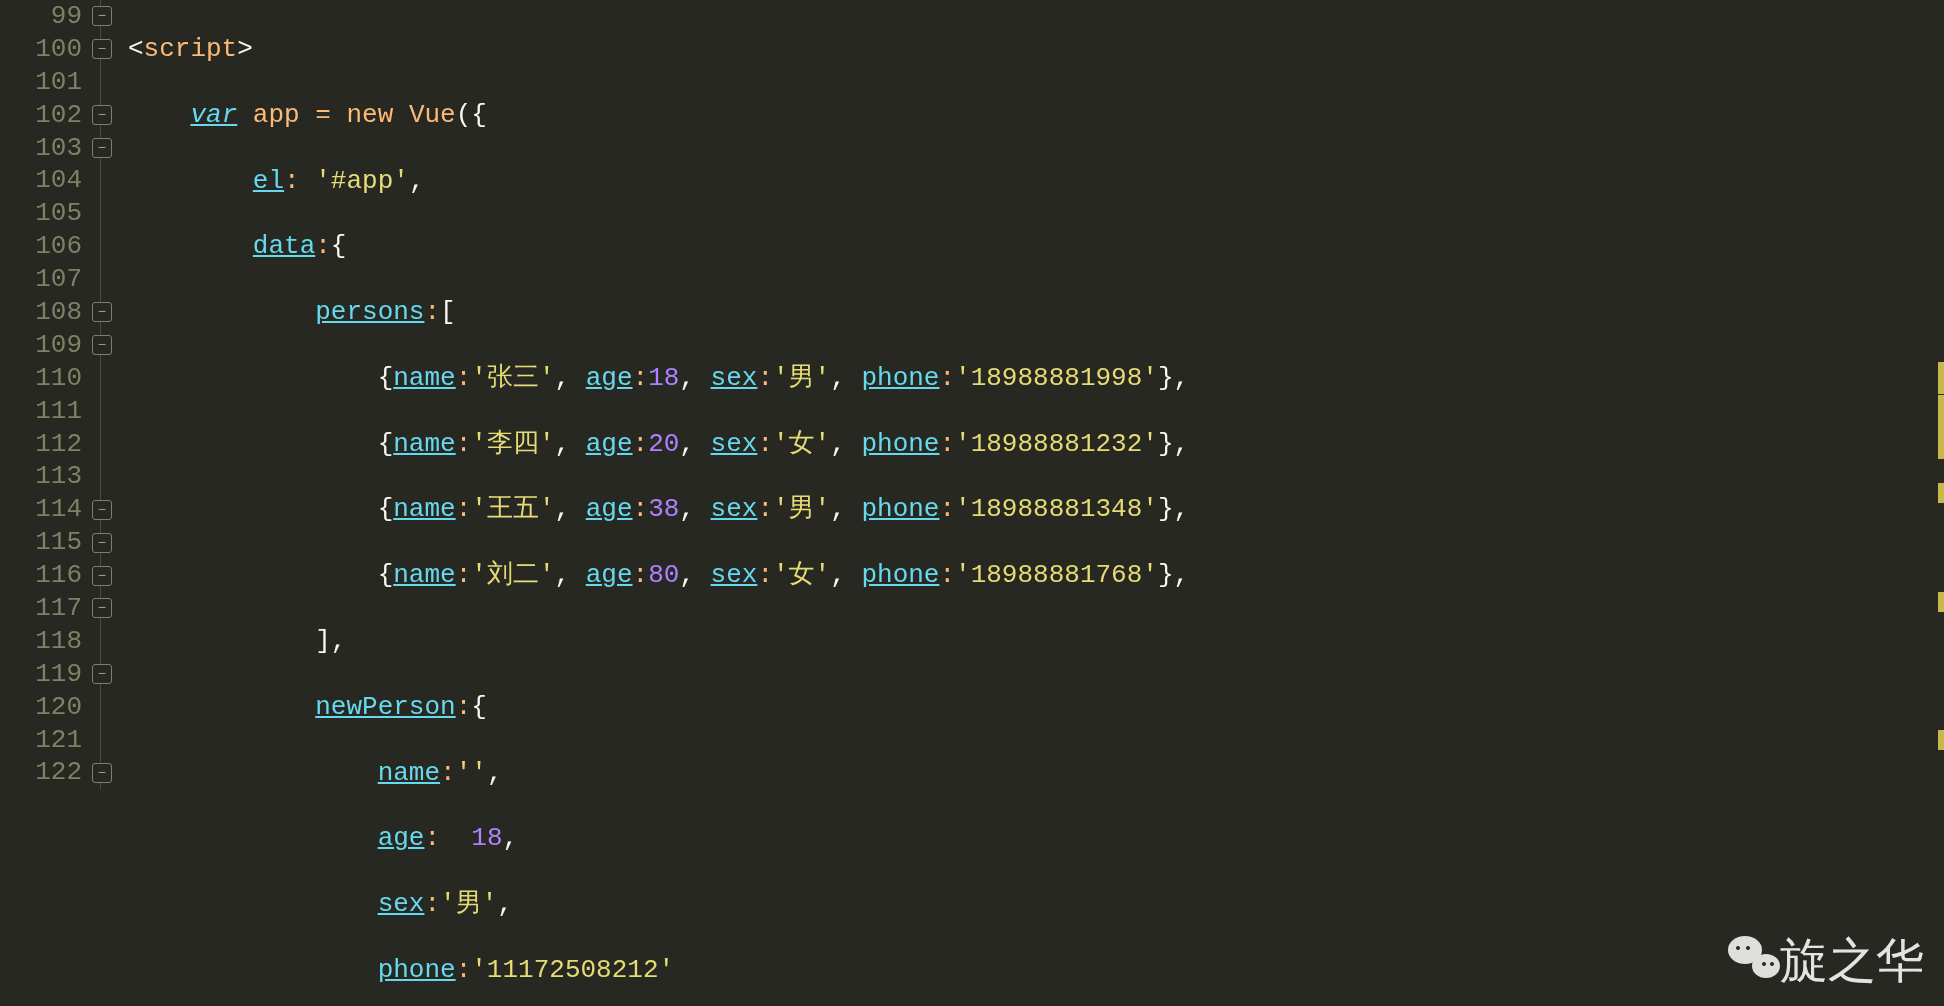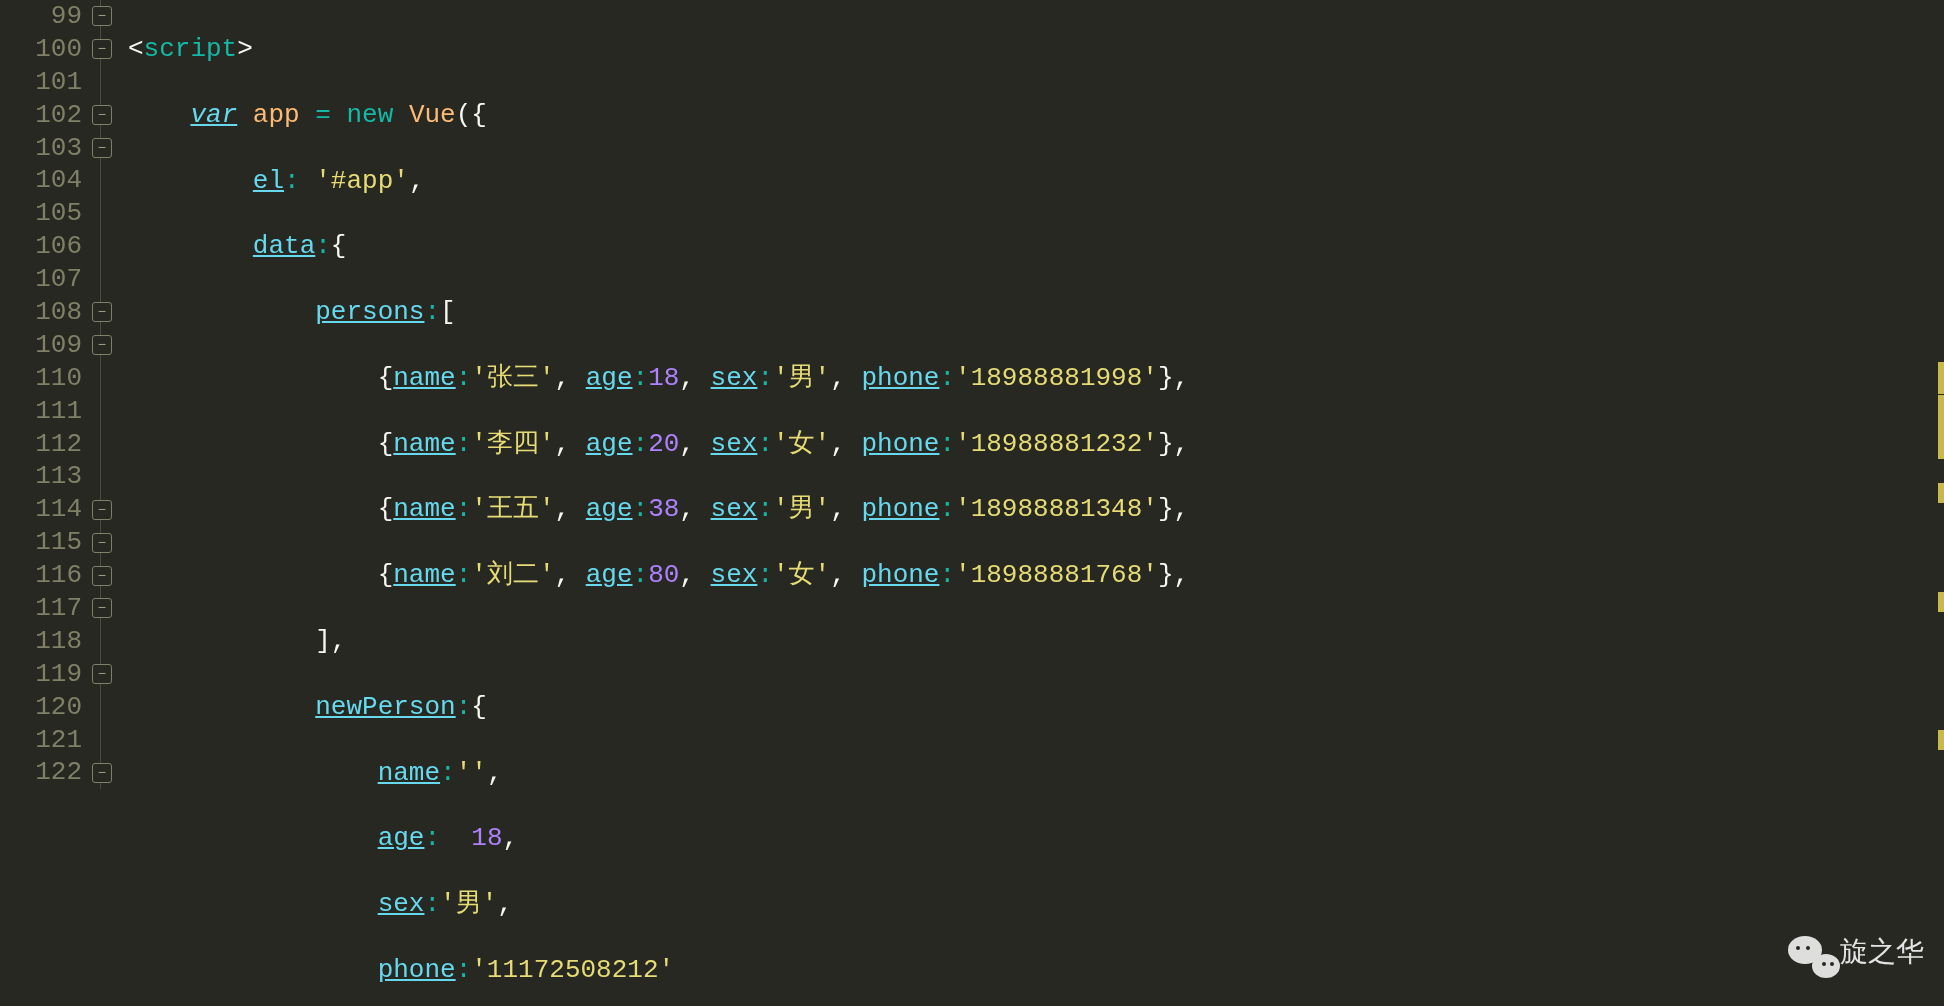--- a/index.html
+++ b/index.html
@@ -71,36 +71,36 @@
   .code {
     flex: 1;
     white-space: pre;
     padding-top: 0px;
     position: relative;
   }
   .code-line {
     height: 32.9px;
   }
   
-  .kw   { color: #14b8a6; }   
+  .kw   { color: #fdba74; }   
   .teal { color: #66d9ef; text-decoration: underline; }   
   .str  { color: #e6db74; }   
   .num  { color: #ae81ff; text-align: center; }   
   .pn   { color: #f8f8f2; }   
   .vname{ color: #fdba74; font-family: Liberation Mono, monospace; }
 
   .watermark {
     position: absolute;
     right: 20px;
     bottom: 28px;
     display: flex;
-    align-items: flex-start;
+    align-items: flex-end;
     color: #eeeeee;
     font-family: sans-serif;
-    font-size: 28px;
+    font-size: 48px;
     opacity: 0.95;
   }
   .wechat-icon {
     width: 52px;
     height: 42px;
     position: relative;
   }
   .wechat-icon .bubble1 {
     position: absolute;
     width: 34px; height: 28px;

